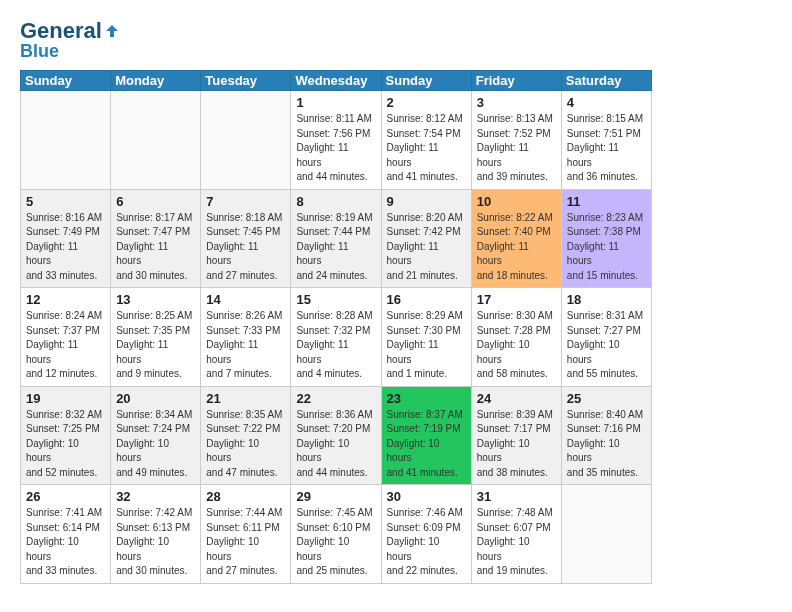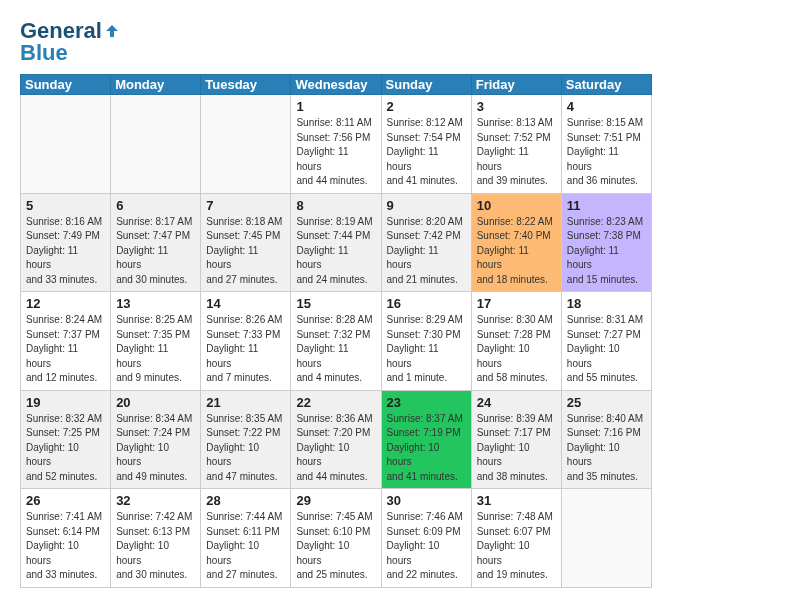--- a/index.html
+++ b/index.html
@@ -94,21 +94,21 @@
 
 <div class="page">
   <div class="header">
     <div class="logo">
       <div class="logo-wrapper">
         <span style="font-size:22px;font-weight:bold;color:#1a5276;line-height:1;">General</span>
         <svg class="logo-svg" width="16" height="16" viewBox="0 0 16 16">
           <polygon points="8,2 14,8 10,8 10,14 6,14 6,8 2,8" fill="#2980b9"></polygon>
         </svg>
       </div>
-      <span style="font-size:22px;font-weight:bold;color:#2980b9;line-height:1;">Blue</span>
+      <span style="font-size:18px;font-weight:bold;color:#2980b9;line-height:1;">Blue</span>
     </div>
     <div class="title-block">
       <div class="month-title"></div>
       <div class="location"></div>
     </div>
   </div>
 
   <table class="calendar-table">
     <thead>
       <tr>

